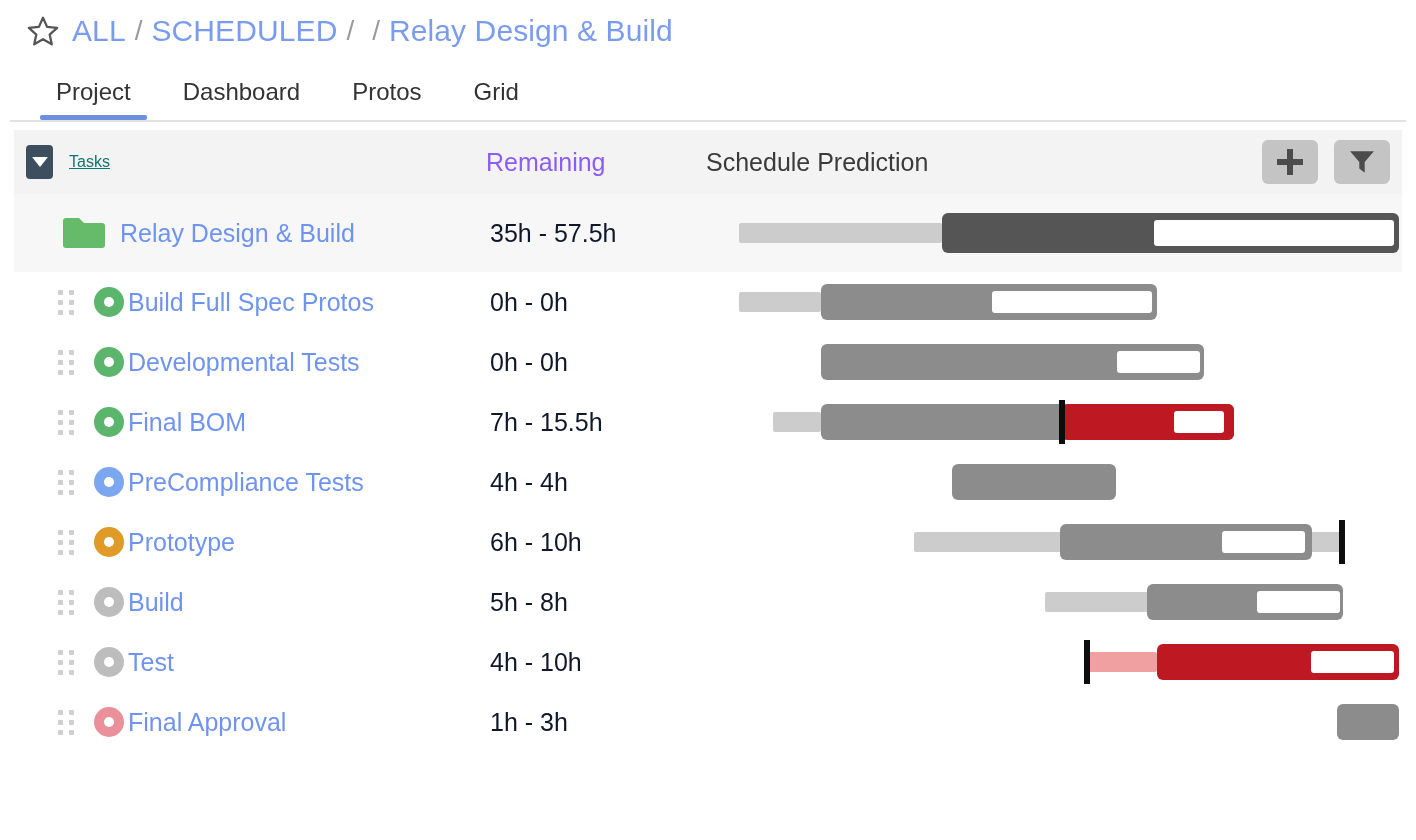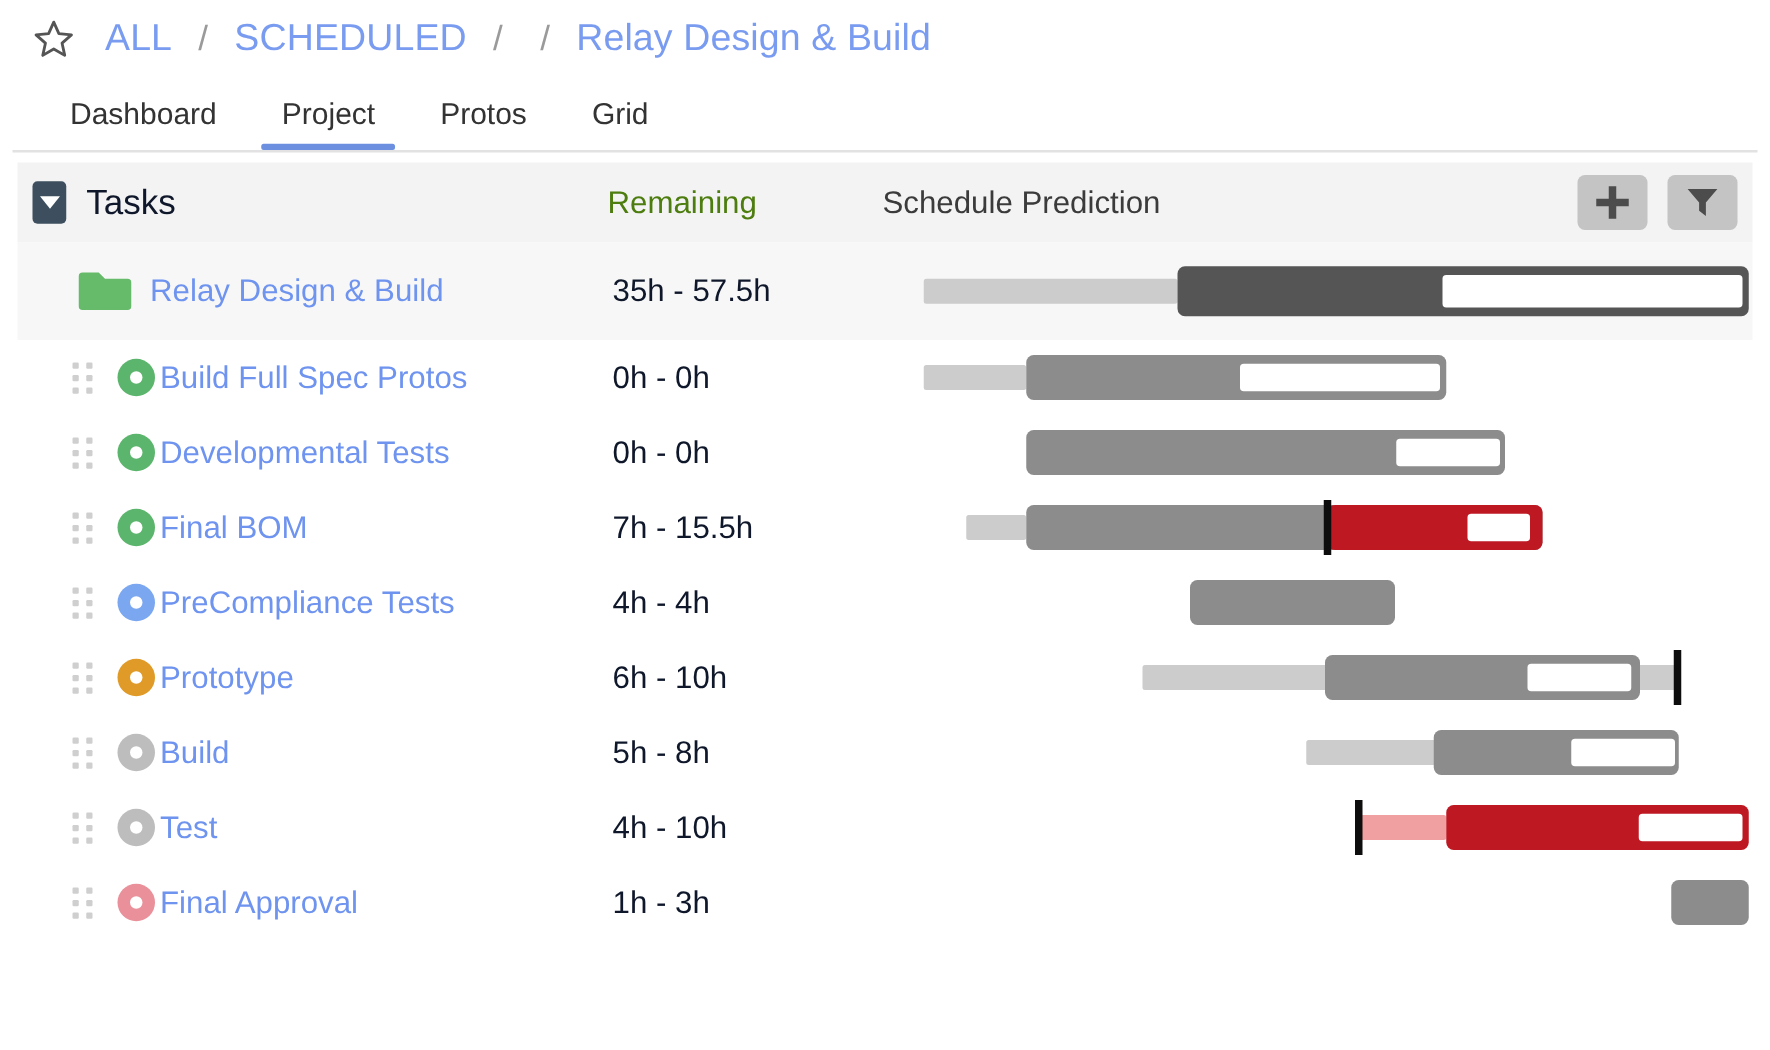--- a/index.html
+++ b/index.html
@@ -15,21 +15,21 @@
     background: #fff;
     border-radius: 14px;
     overflow: hidden;
   }
 
   
   .breadcrumb {
     display: flex; align-items: center;
     height: 62px;
     padding-left: 26px;
-    gap: 12px;
+    gap: 0px;
   }
   .star-icon { width: 34px; height: 34px; flex: 0 0 34px; margin-right: 12px; }
   .crumb {
     font-size: 30px;
     color: #7a9cf0;
     white-space: nowrap;
     letter-spacing: .1px;
   }
   .crumb.last { color: #7a9cf0; }
   .crumb-sep {
@@ -82,24 +82,24 @@
     display: flex; align-items: center; justify-content: center;
     cursor: pointer;
     flex: 0 0 27px;
   }
   .collapse-btn .tri {
     width: 0; height: 0;
     border-left: 8px solid transparent;
     border-right: 8px solid transparent;
     border-top: 10px solid #ffffff;
   }
-  .th-tasks { font-size: 28px; color: #0f172a; margin-left: 16px; }
+  .th-tasks { font-size: 16px; color: #0f766e; margin-left: 16px; text-decoration: underline; }
   .th-remaining {
     position: absolute; left: 472px;
-    font-size: 25px; color: #4d7c0f;
+    font-size: 25px; color: #8b5cf6;
   }
   .th-schedule {
     position: absolute; left: 692px;
     font-size: 25px; color: #3b3b3b;
   }
   .head-actions {
     position: absolute; right: 12px;
     display: flex; gap: 16px;
   }
   .icon-btn {
@@ -215,22 +215,22 @@
     </span>
     <span class="crumb">ALL</span>
     <span class="crumb-sep">/</span>
     <span class="crumb">SCHEDULED</span>
     <span class="crumb-sep">/</span>
     <span class="crumb-sep">/</span>
     <span class="crumb last">Relay Design &amp; Build</span>
   </div>
 
   <div class="tabs">
+    <div class="tab active">Project</div>
     <div class="tab">Dashboard</div>
-    <div class="tab active">Project</div>
     <div class="tab">Protos</div>
     <div class="tab">Grid</div>
   </div>
   <div class="tabs-rule"></div>
 
   <div class="table">
 
     <div class="thead">
       <div class="collapse-btn">
           <span class="tri"></span>

